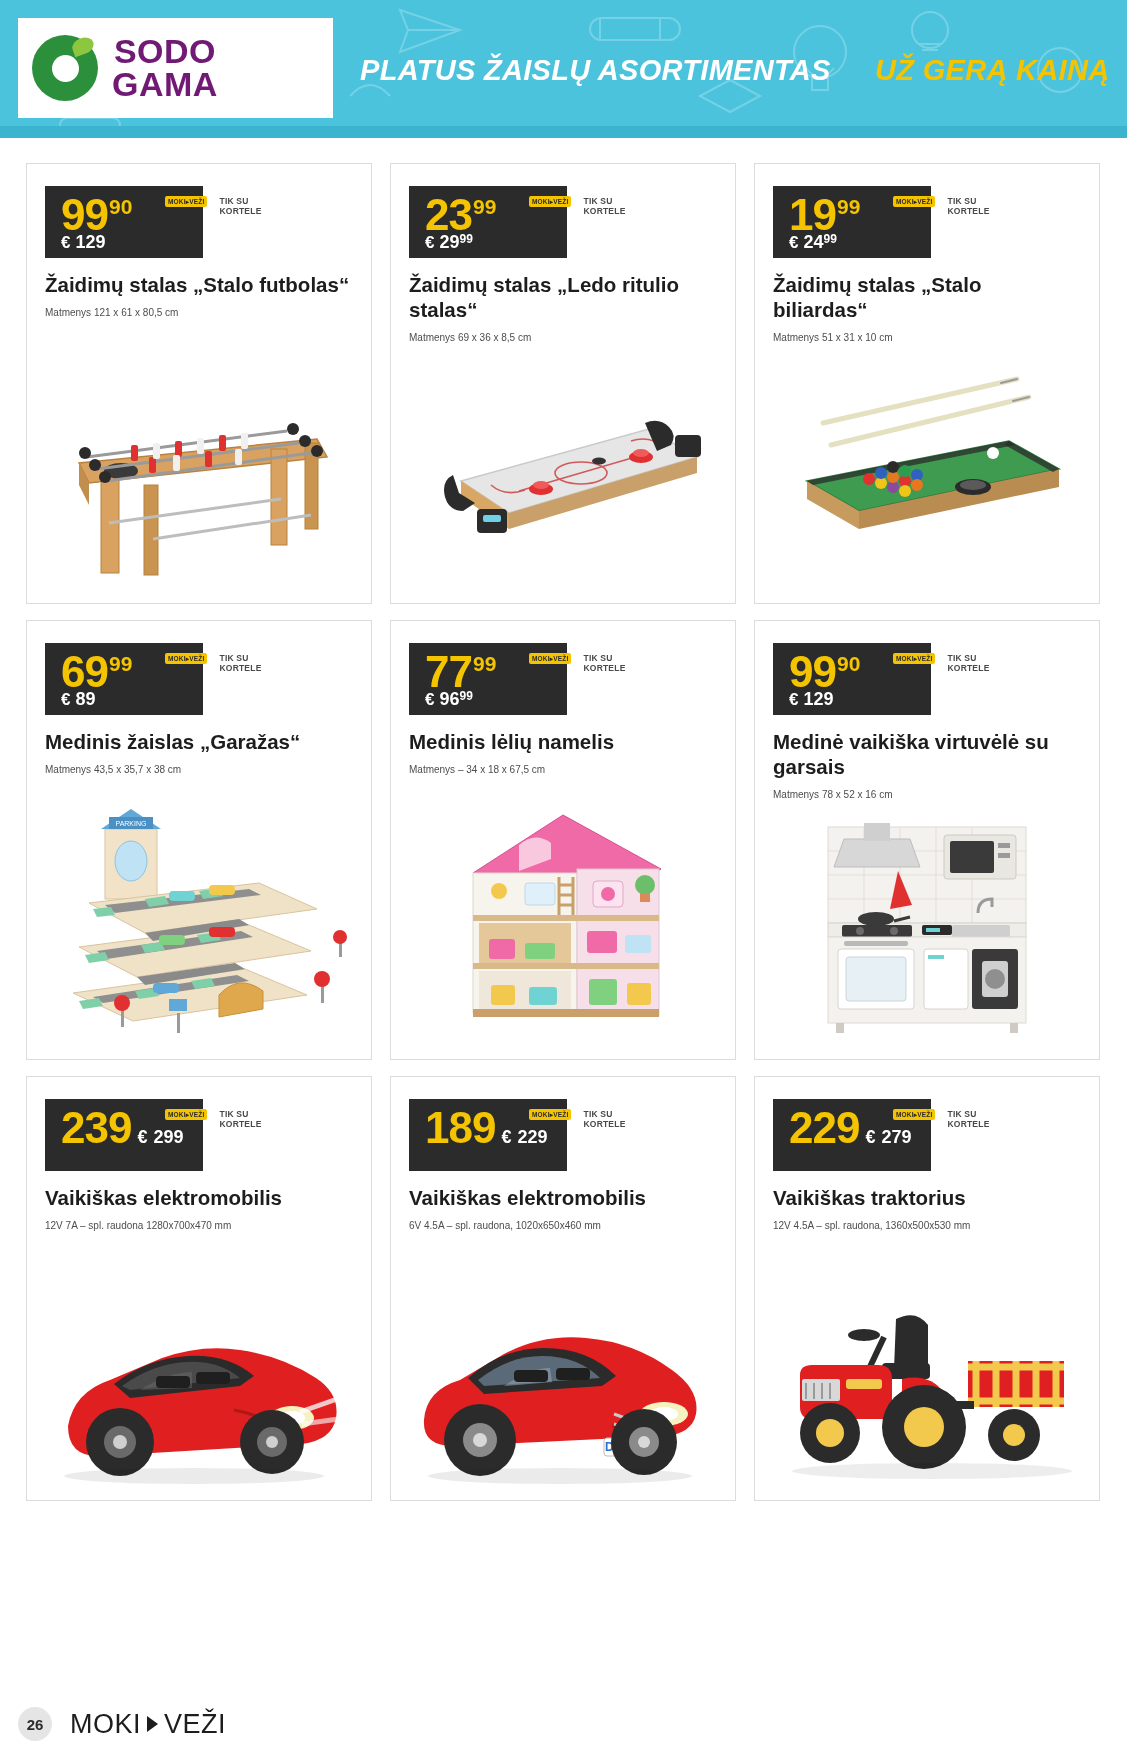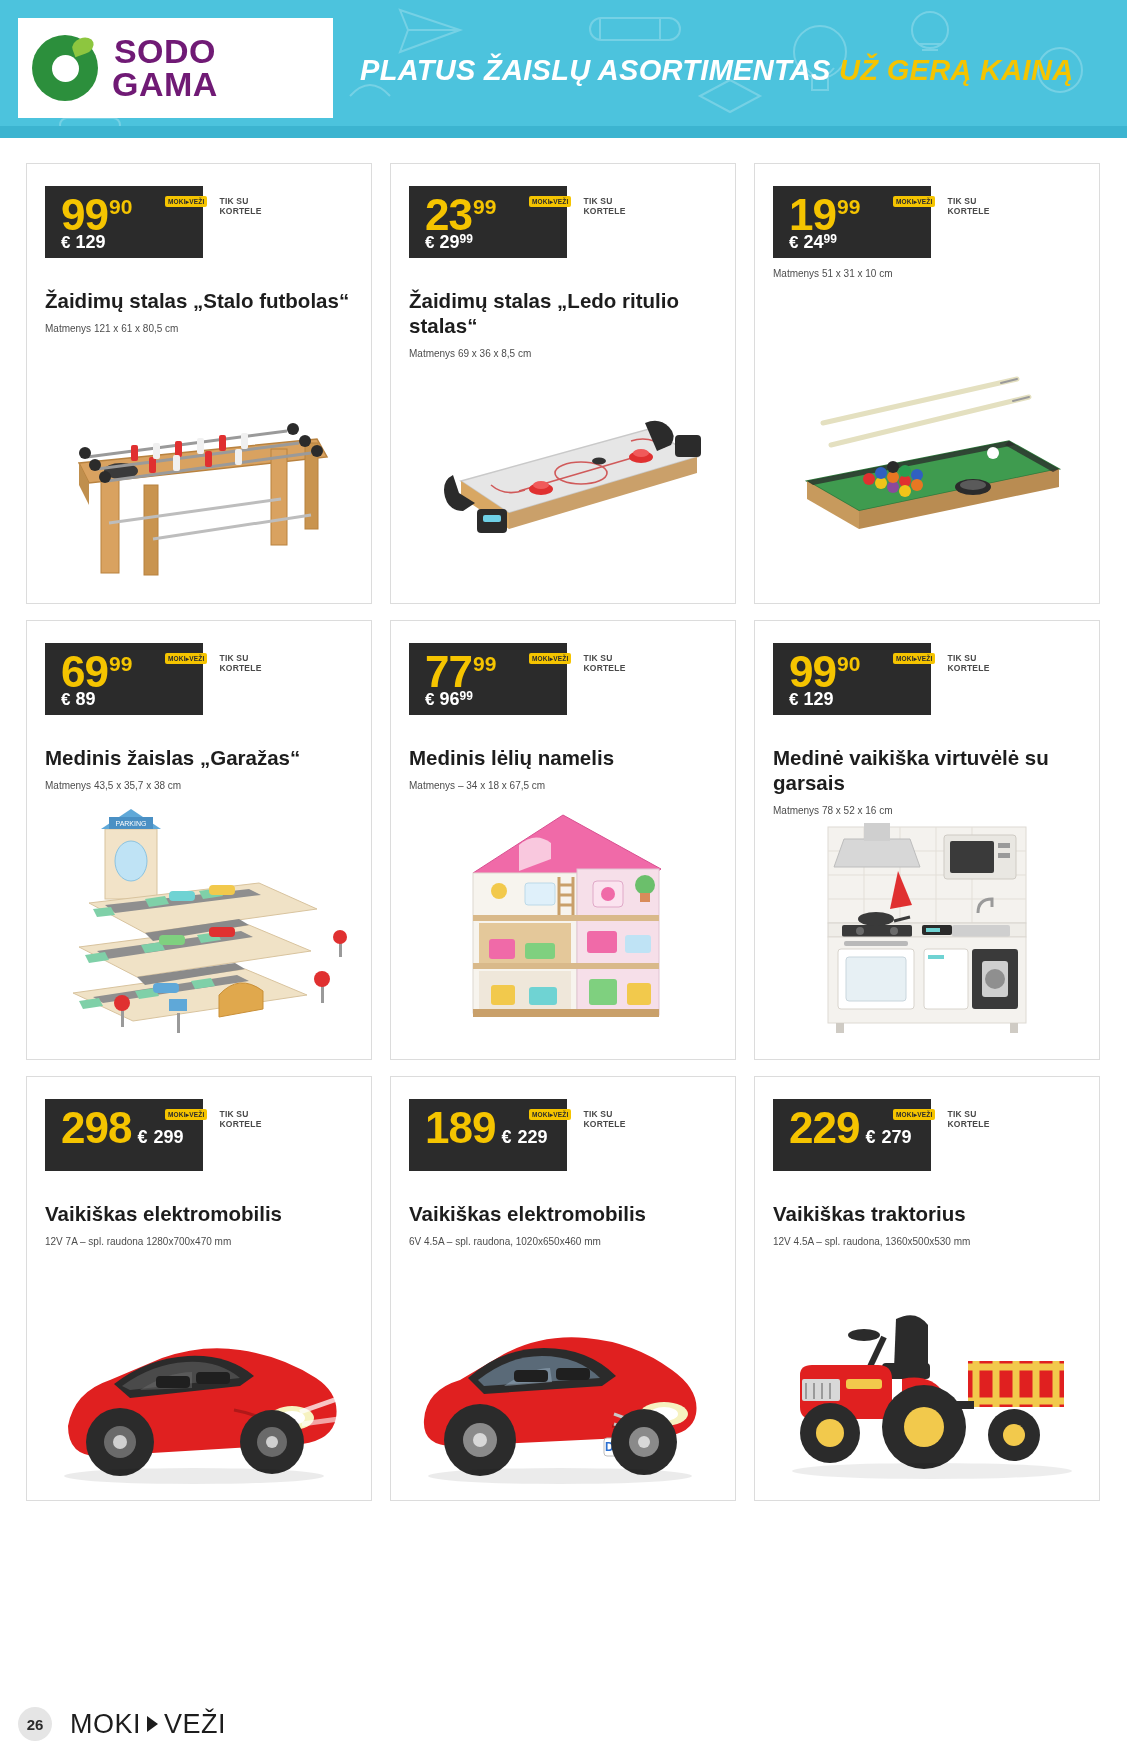--- a/index.html
+++ b/index.html
@@ -83,21 +83,21 @@
   .header-title {
     position: absolute;
     left: 360px;
     top: 54px;
     font-size: 29px;
     font-weight: bold;
     font-style: italic;
     color: #ffffff;
     letter-spacing: 0.3px;
   }
-  .header-title .accent { color: #f5c400; }
+  .header-title .accent { color: #f5c400; margin-left: 36px; }
   .header-bottom-line {
     position: absolute;
     left: 0;
     bottom: 0;
     width: 100%;
     height: 12px;
     background: #3cb4d0;
   }
 
   
@@ -186,21 +186,21 @@
   }
   .tik-text {
     font-size: 8.5px;
     line-height: 10px;
     color: #4a4a4a;
     font-weight: bold;
     letter-spacing: 0.2px;
   }
 
   .card-title {
-    margin-top: 30px;
+    margin-top: 14px;
     font-size: 20.5px;
     font-weight: bold;
     color: #1d1d1d;
     line-height: 25px;
   }
   .card-sub {
     margin-top: 7px;
     font-size: 10px;
     color: #4d4d4d;
     line-height: 18px;
@@ -411,20 +411,21 @@
           <span>24</span><span class="sup">99</span>
         </div>
         <div class="tikbadge">
           <span class="mv-chip">MOKI▸VEŽI</span>
           <span class="tik-text">
             <span>TIK SU</span><br>
             <span>KORTELE</span>
           </span>
         </div>
       </div>
+      <div class="card-title">Žaidimų stalas „Stalo biliardas“</div>
       <div class="card-sub">Matmenys 51 x 31 x 10 cm</div>
       <div class="media">
         <svg width="300" height="240" viewBox="0 0 300 240">
           <g>
             <g stroke="#e4e0c0" stroke-width="5" stroke-linecap="round">
               <line x1="46" y1="70" x2="240" y2="26"></line>
               <line x1="54" y1="92" x2="252" y2="44"></line>
             </g>
             <g stroke="#9a9a9a" stroke-width="2" stroke-linecap="round">
               <line x1="224" y1="30" x2="240" y2="26"></line>
@@ -664,21 +665,21 @@
 
             <rect x="34" y="214" width="8" height="10" fill="#cfcbc4"></rect>
             <rect x="208" y="214" width="8" height="10" fill="#cfcbc4"></rect>
           </g>
         </svg>
       </div>
     </div>
 
     <div class="card r3">
       <div class="price-block">
-        <span class="price-main">298</span><span class="price-inline-old">€</span><span class="price-inline-old">299</span>
+        <span class="price-main">239</span><span class="price-inline-old">€</span><span class="price-inline-old">299</span>
         <div class="tikbadge">
           <span class="mv-chip">MOKI▸VEŽI</span>
           <span class="tik-text">
             <span>TIK SU</span><br>
             <span>KORTELE</span>
           </span>
         </div>
       </div>
       <div class="card-title">Vaikiškas elektromobilis</div>
       <div class="card-sub">12V 7A –  spl. raudona 1280x700x470 mm</div>

